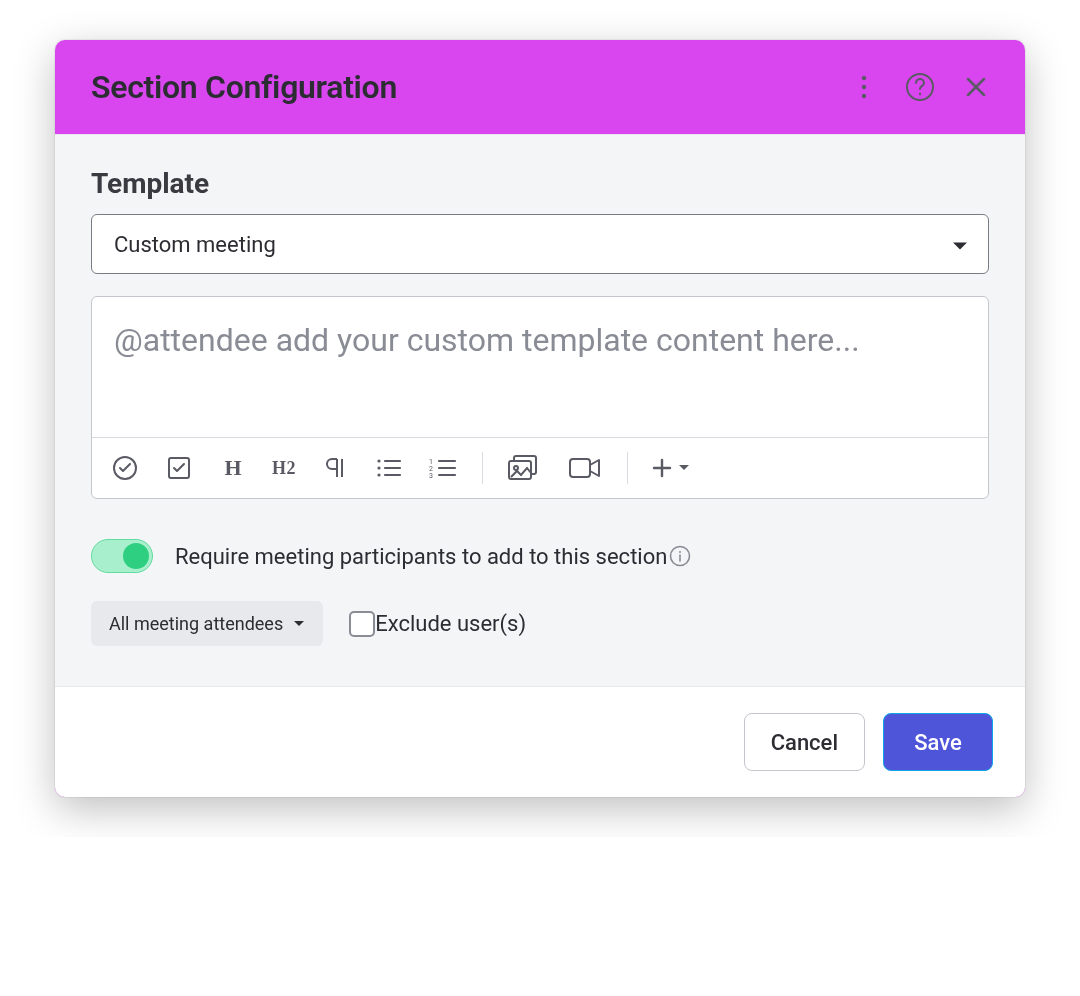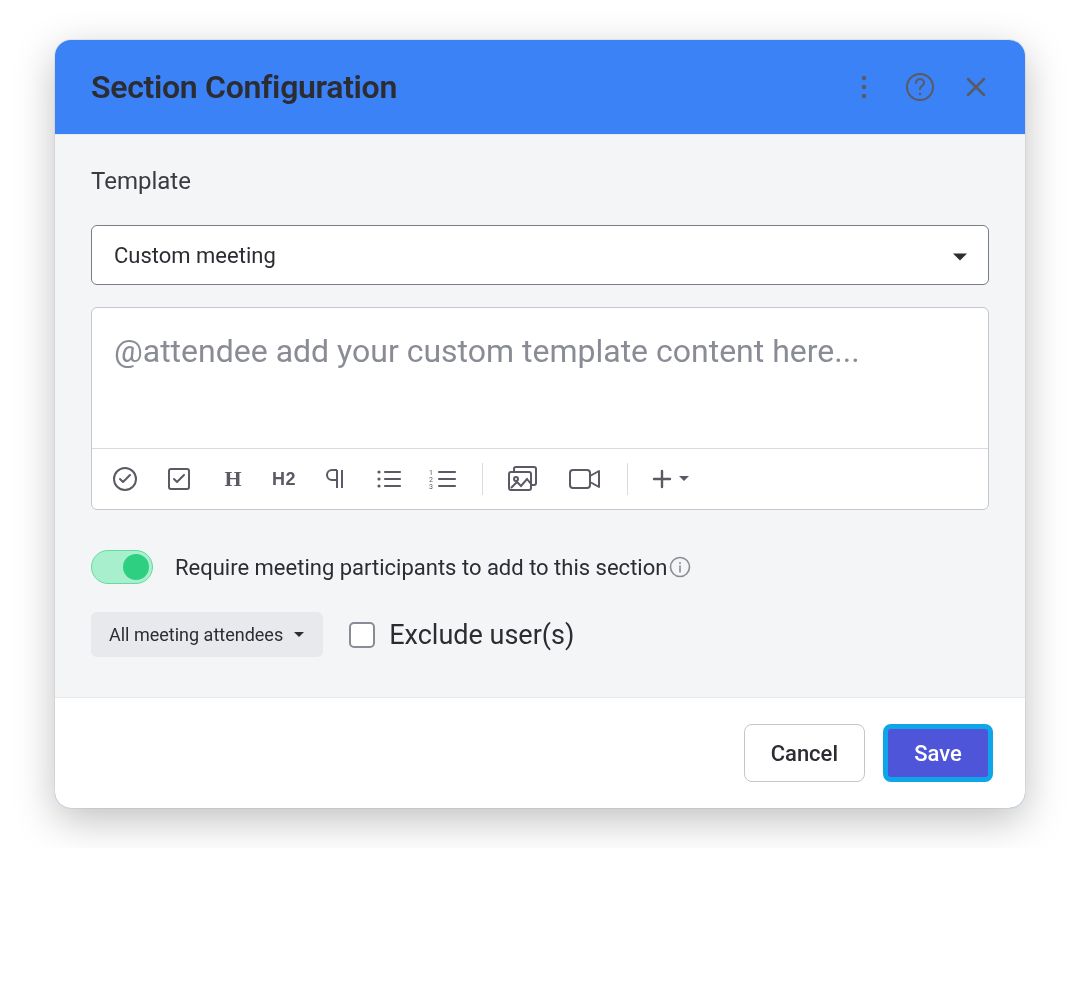--- a/index.html
+++ b/index.html
@@ -6,22 +6,22 @@
   body {
     margin: 0;
     padding: 40px;
     font-family: -apple-system, BlinkMacSystemFont, "Segoe UI", Roboto, Helvetica, Arial, sans-serif;
     background: #fff;
     color: #2c2c33;
   }
   .modal {
     width: 970px;
     margin: 0 auto;
-    background: #3b82f6;
-    border-radius: 16px;
+    background: #d946ef;
+    border-radius: 10px;
     box-shadow: 0 12px 40px rgba(0,0,0,0.25), 0 0 0 1px rgba(0,0,0,0.05);
     overflow: hidden;
   }
   .modal-header {
     display: flex;
     align-items: center;
     padding: 28px 32px 28px 36px;
     border-bottom: 1px solid #e6e8ec;
   }
   .modal-title {
@@ -44,23 +44,24 @@
     justify-content: center;
     color: #595a63;
     cursor: pointer;
     border-radius: 6px;
   }
   .modal-body {
     background: #f4f5f7;
     padding: 32px 36px 40px 36px;
   }
   .field-label {
-    font-size: 24px;
+    font-size: 28px;
     color: #3a3a40;
-    margin-bottom: 30px;
+    margin-bottom: 14px;
+    font-weight: bold;
   }
   .select {
     position: relative;
     background: #fff;
     border: 1px solid #7a7c85;
     border-radius: 6px;
     height: 60px;
     display: flex;
     align-items: center;
     padding: 0 22px;
@@ -153,22 +154,21 @@
     font-size: 18px;
     color: #2c2c33;
     display: flex;
     align-items: center;
     gap: 10px;
     cursor: pointer;
   }
   .checkbox-row {
     display: flex;
     align-items: center;
-    gap: 14px;
-    font-size: 27px;
+    font-size: 22px;
     color: #2c2c33;
     cursor: pointer;
     justify-content: center;
   }
   .checkbox {
     width: 26px;
     height: 26px;
     border: 2px solid #8a8c95;
     border-radius: 5px;
     background: #fff;
@@ -193,24 +193,24 @@
     justify-content: center;
     cursor: pointer;
   }
   .btn-secondary {
     background: #fff;
     border: 1px solid #c4c6cd;
     color: #2c2c33;
   }
   .btn-primary {
     background: #4f55d9;
-    border: 5px solid #0ea5e9;
+    border: 1px solid #0ea5e9;
     color: #fff;
   }
-  .h2-label { font-family: Liberation Sans, sans-serif; font-weight: 600; font-size: 18px; letter-spacing: 0.5px; }
+  .h2-label { font-family: Liberation Serif, serif; font-weight: 600; font-size: 18px; letter-spacing: 0.5px; }
 </style>
 </head>
 <body>
 
 <div class="modal">
 
   <div class="modal-header">
     <div class="modal-title">Section Configuration</div>
     <div class="header-actions">
       <div class="icon-btn">

